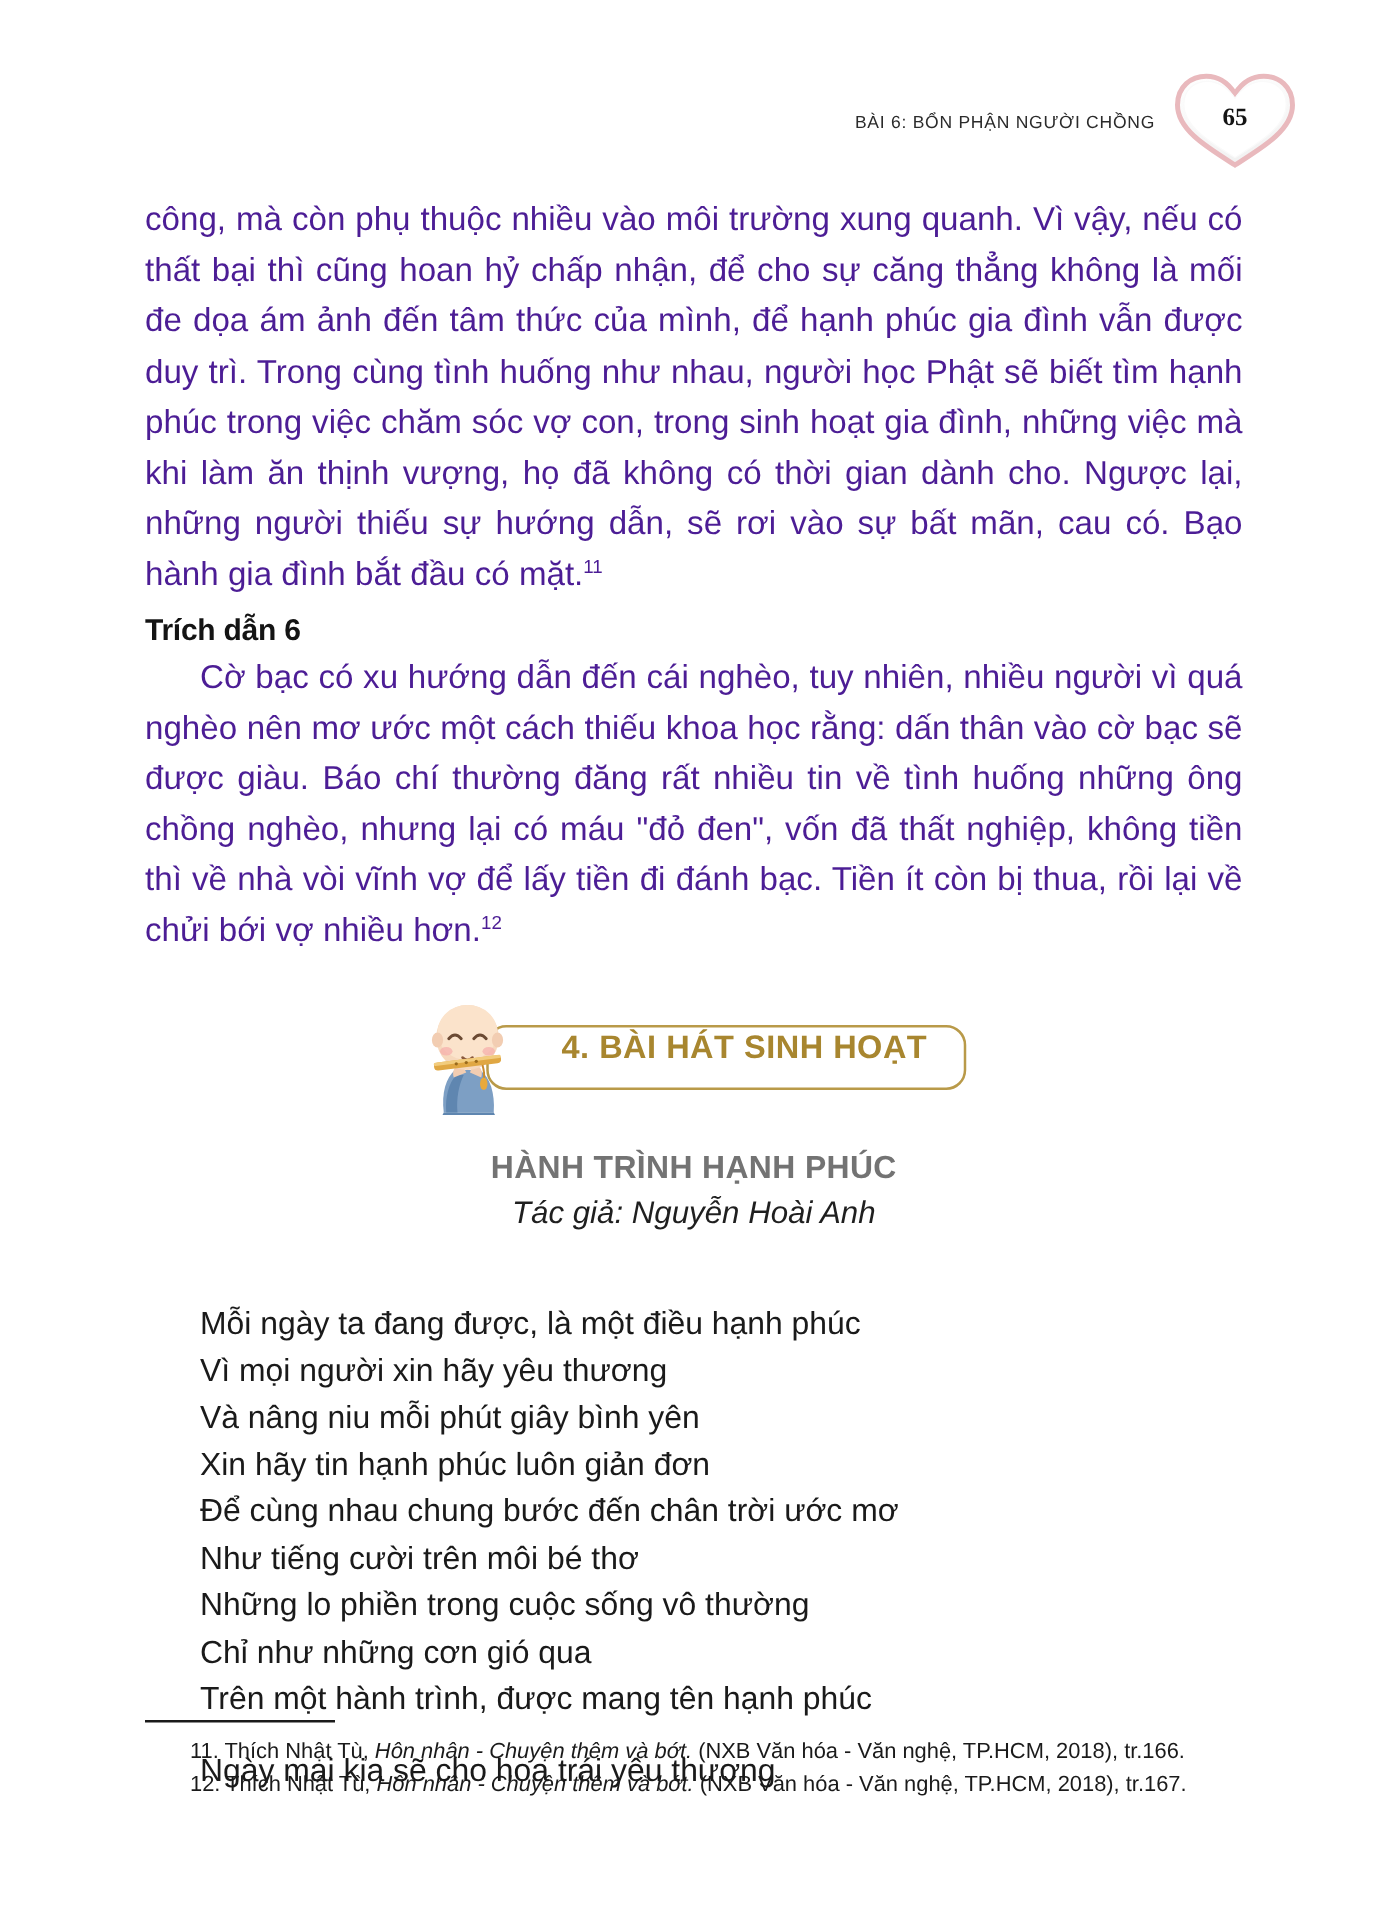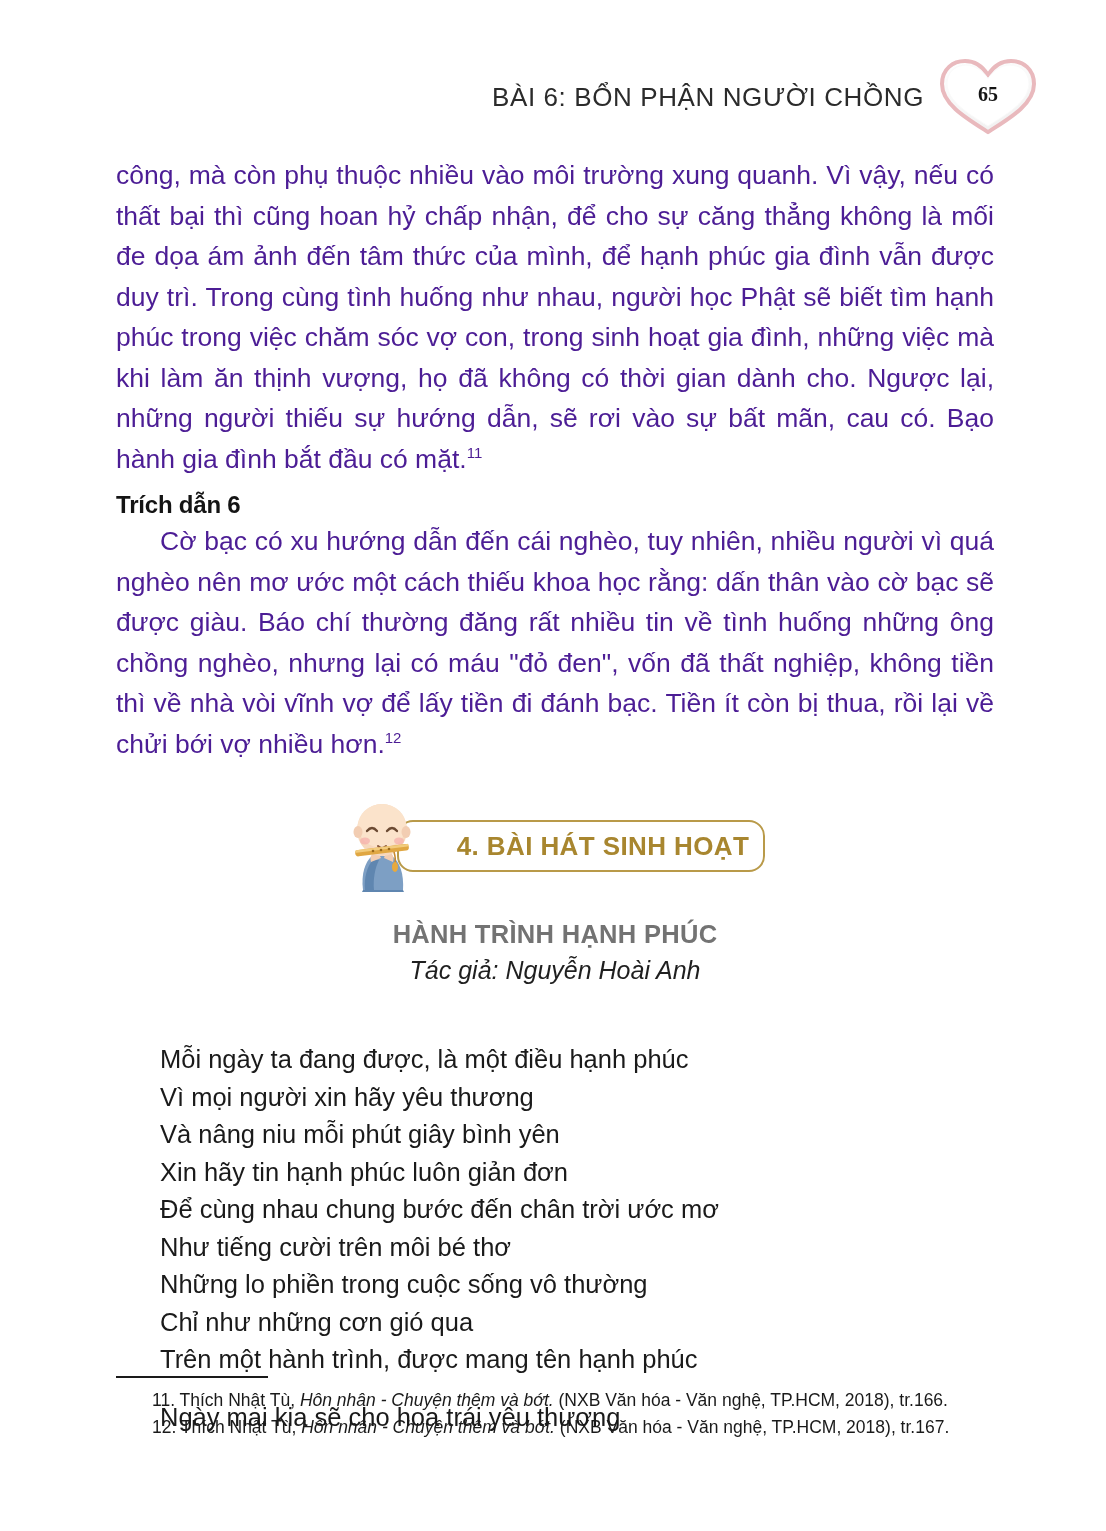--- a/index.html
+++ b/index.html
@@ -24,21 +24,21 @@
   .page-header {
     position: absolute;
     top: 62px;
     right: 66px;
     display: flex;
     align-items: center;
     gap: 0px;
     height: 70px;
   }
   .header-title {
-    font-size: 26px;
+    font-size: 14px;
     letter-spacing: 0.6px;
     color: #2b2b2b;
     font-weight: 400;
     white-space: nowrap;
     padding-right: 12px;
   }
   .heart-badge {
     position: relative;
     width: 104px;
     height: 82px;
@@ -113,22 +113,21 @@
     height: 92px;
     margin-right: -22px;
     flex: none;
   }
   .banner-box {
     position: relative;
     border: 2.5px solid #b99a49;
     border-radius: 16px;
     height: 52px;
     display: flex;
-    align-items: center;
-    padding: 0 14px 0 58px;
+    padding: 0 29px 0 58px;
     box-sizing: border-box;
     background: #ffffff;
     z-index: 1;
   }
   .banner-label {
     font-size: 26px;
     font-weight: bold;
     letter-spacing: 0.4px;
     color: #a8862f;
     white-space: nowrap;

